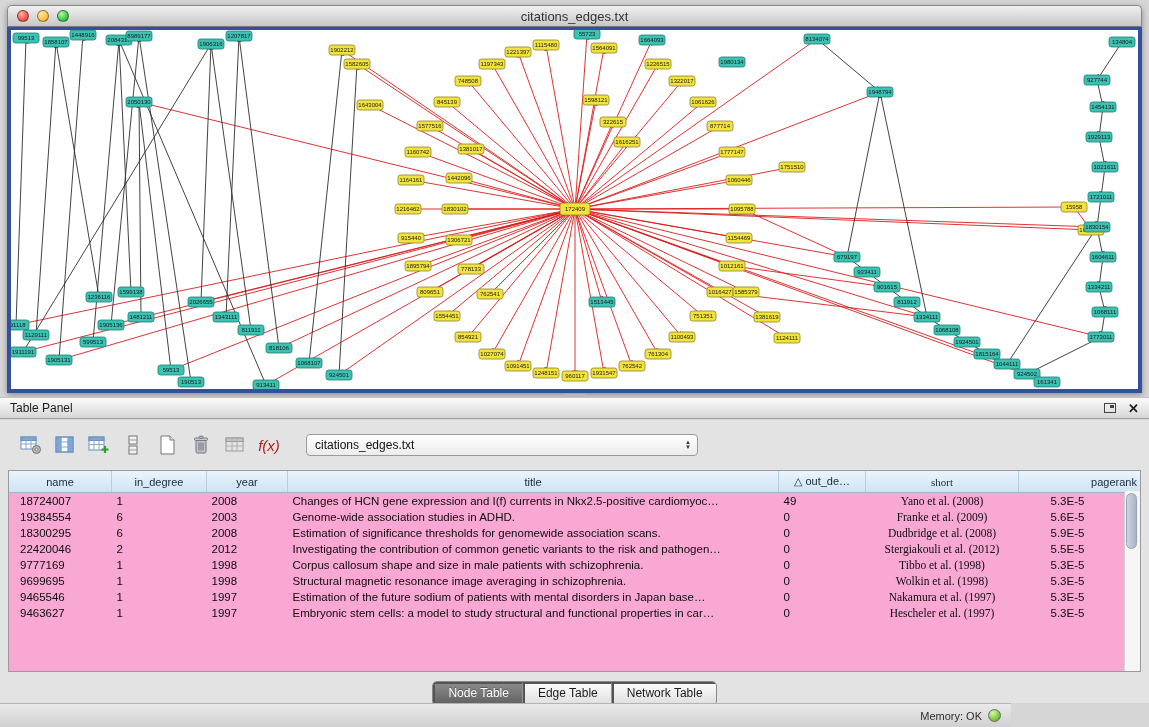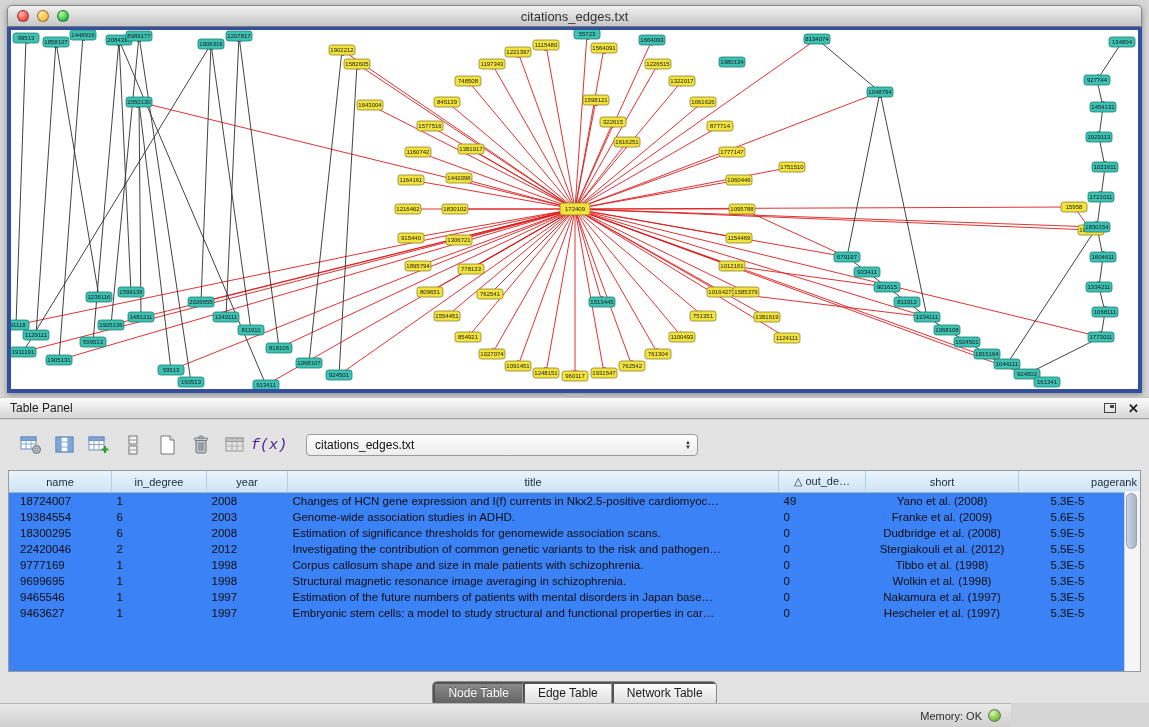--- a/index.html
+++ b/index.html
@@ -29,33 +29,33 @@
     display:flex;align-items:center;padding:0 10px;justify-content:center;}
   .panel-title{font-size:12px;color:#1d1d1d;}
   .ph-spacer{flex:1;}
   .float-icon{width:12px;height:10px;border:1.4px solid #444;box-sizing:border-box;position:relative;margin-right:12px;cursor:default;}
   .float-icon::after{content:"";position:absolute;right:1px;top:1px;width:4px;height:3px;background:#444;}
   .close-icon{font-size:13px;font-weight:bold;color:#222;cursor:default;line-height:1;}
   .panel-body{position:absolute;left:0;top:420px;width:1149px;height:283px;background:#e3e3e3;}
   
   .toolbar{display:flex;align-items:center;height:38px;padding:6px 10px 0 16px;}
   .tbtn{width:30px;height:26px;display:flex;align-items:center;justify-content:center;margin-right:4px;cursor:default;}
-  .fx{font-family:Liberation Mono, monospace;font-style:italic;font-size:15px;color:#4c1d95;}
+  .fx{font-family:Liberation Sans, sans-serif;font-style:italic;font-size:15px;color:#b91c1c;}
   .dropdown{margin-left:18px;width:392px;height:22px;box-sizing:border-box;background:linear-gradient(#ffffff,#ececec);
     border:1px solid #9b9b9b;border-radius:4px;display:flex;align-items:center;padding:0 4px 0 8px;box-shadow:inset 0 1px 0 rgba(255,255,255,.9);}
   .dropdown .val{flex:1;font-size:12px;color:#111;}
   .combo-arrows{display:flex;flex-direction:column;align-items:center;font-size:6px;line-height:5px;color:#333;padding:0 2px;}
   
-  .table-wrap{margin:6px 8px 0 8px;height:200px;background:#3b82f6;border:1px solid #9a9a9a;position:relative;overflow:hidden;}
+  .table-wrap{margin:6px 8px 0 8px;height:200px;background:#f9a8d4;border:1px solid #9a9a9a;position:relative;overflow:hidden;}
   table{border-collapse:collapse;table-layout:fixed;width:1118px;}
   th{height:19px;background:linear-gradient(#eaf4fc,#cfe3f4);border-right:1px solid #b3cde2;border-bottom:1px solid #9cb6ca;
      font-size:11px;font-weight:normal;color:#18293a;text-align:center;overflow:hidden;white-space:nowrap;cursor:default;}
   td{height:16px;font-size:11.5px;color:#0d0d0d;white-space:nowrap;overflow:hidden;padding:0 5px;box-sizing:border-box;}
   th.c0,td.c0{width:100px;} th.c1,td.c1{width:92px;} th.c2,td.c2{width:78px;}
-  th.c3,td.c3{width:488px;} th.c4,td.c4{width:84px;} th.c5,td.c5{width:150px;} th.c6,td.c6{width:126px;padding-left:32px;}
+  th.c3,td.c3{width:488px;} th.c4,td.c4{width:84px;} th.c5,td.c5{width:150px;font-family:Liberation Serif, serif;} th.c6,td.c6{width:126px;padding-left:32px;}
   td.c5{text-align:center;}
   td.c0{padding-left:11px;}
   .vscroll{position:absolute;right:0;top:20px;bottom:0;width:15px;background:#f5f5f5;border-left:1px solid #d2d2d2;}
   .vthumb{position:absolute;top:2px;left:1px;width:11px;height:56px;border-radius:6px;
     background:linear-gradient(90deg,#ccd4e0,#a9b5c6);border:1px solid #96a1b1;box-sizing:border-box;}
   
   .tabs-row{display:flex;justify-content:center;margin-top:9px;}
   .segmented{display:flex;border:1px solid #878787;border-radius:5px;overflow:hidden;background:linear-gradient(#fdfdfd,#dedede);box-shadow:0 1px 0 rgba(255,255,255,.7);}
   .seg{padding:2px 13px 3px;font-size:12px;color:#1c1c1c;border-right:1px solid #979797;background:transparent;cursor:default;}
   .seg:last-child{border-right:none;}
@@ -804,21 +804,21 @@
             <td class="c2">1998</td>
             <td class="c3">Structural magnetic resonance image averaging in schizophrenia.</td>
             <td class="c4">0</td>
             <td class="c5">Wolkin et al. (1998)</td>
             <td class="c6">5.3E-5</td>
           </tr>
           <tr>
             <td class="c0">9465546</td>
             <td class="c1">1</td>
             <td class="c2">1997</td>
-            <td class="c3">Estimation of the future numbers of patients with mental disorders in Japan base…</td>
+            <td class="c3">Estimation of the future sodium of patients with mental disorders in Japan base…</td>
             <td class="c4">0</td>
             <td class="c5">Nakamura et al. (1997)</td>
             <td class="c6">5.3E-5</td>
           </tr>
           <tr>
             <td class="c0">9463627</td>
             <td class="c1">1</td>
             <td class="c2">1997</td>
             <td class="c3">Embryonic stem cells: a model to study structural and functional properties in car…</td>
             <td class="c4">0</td>

